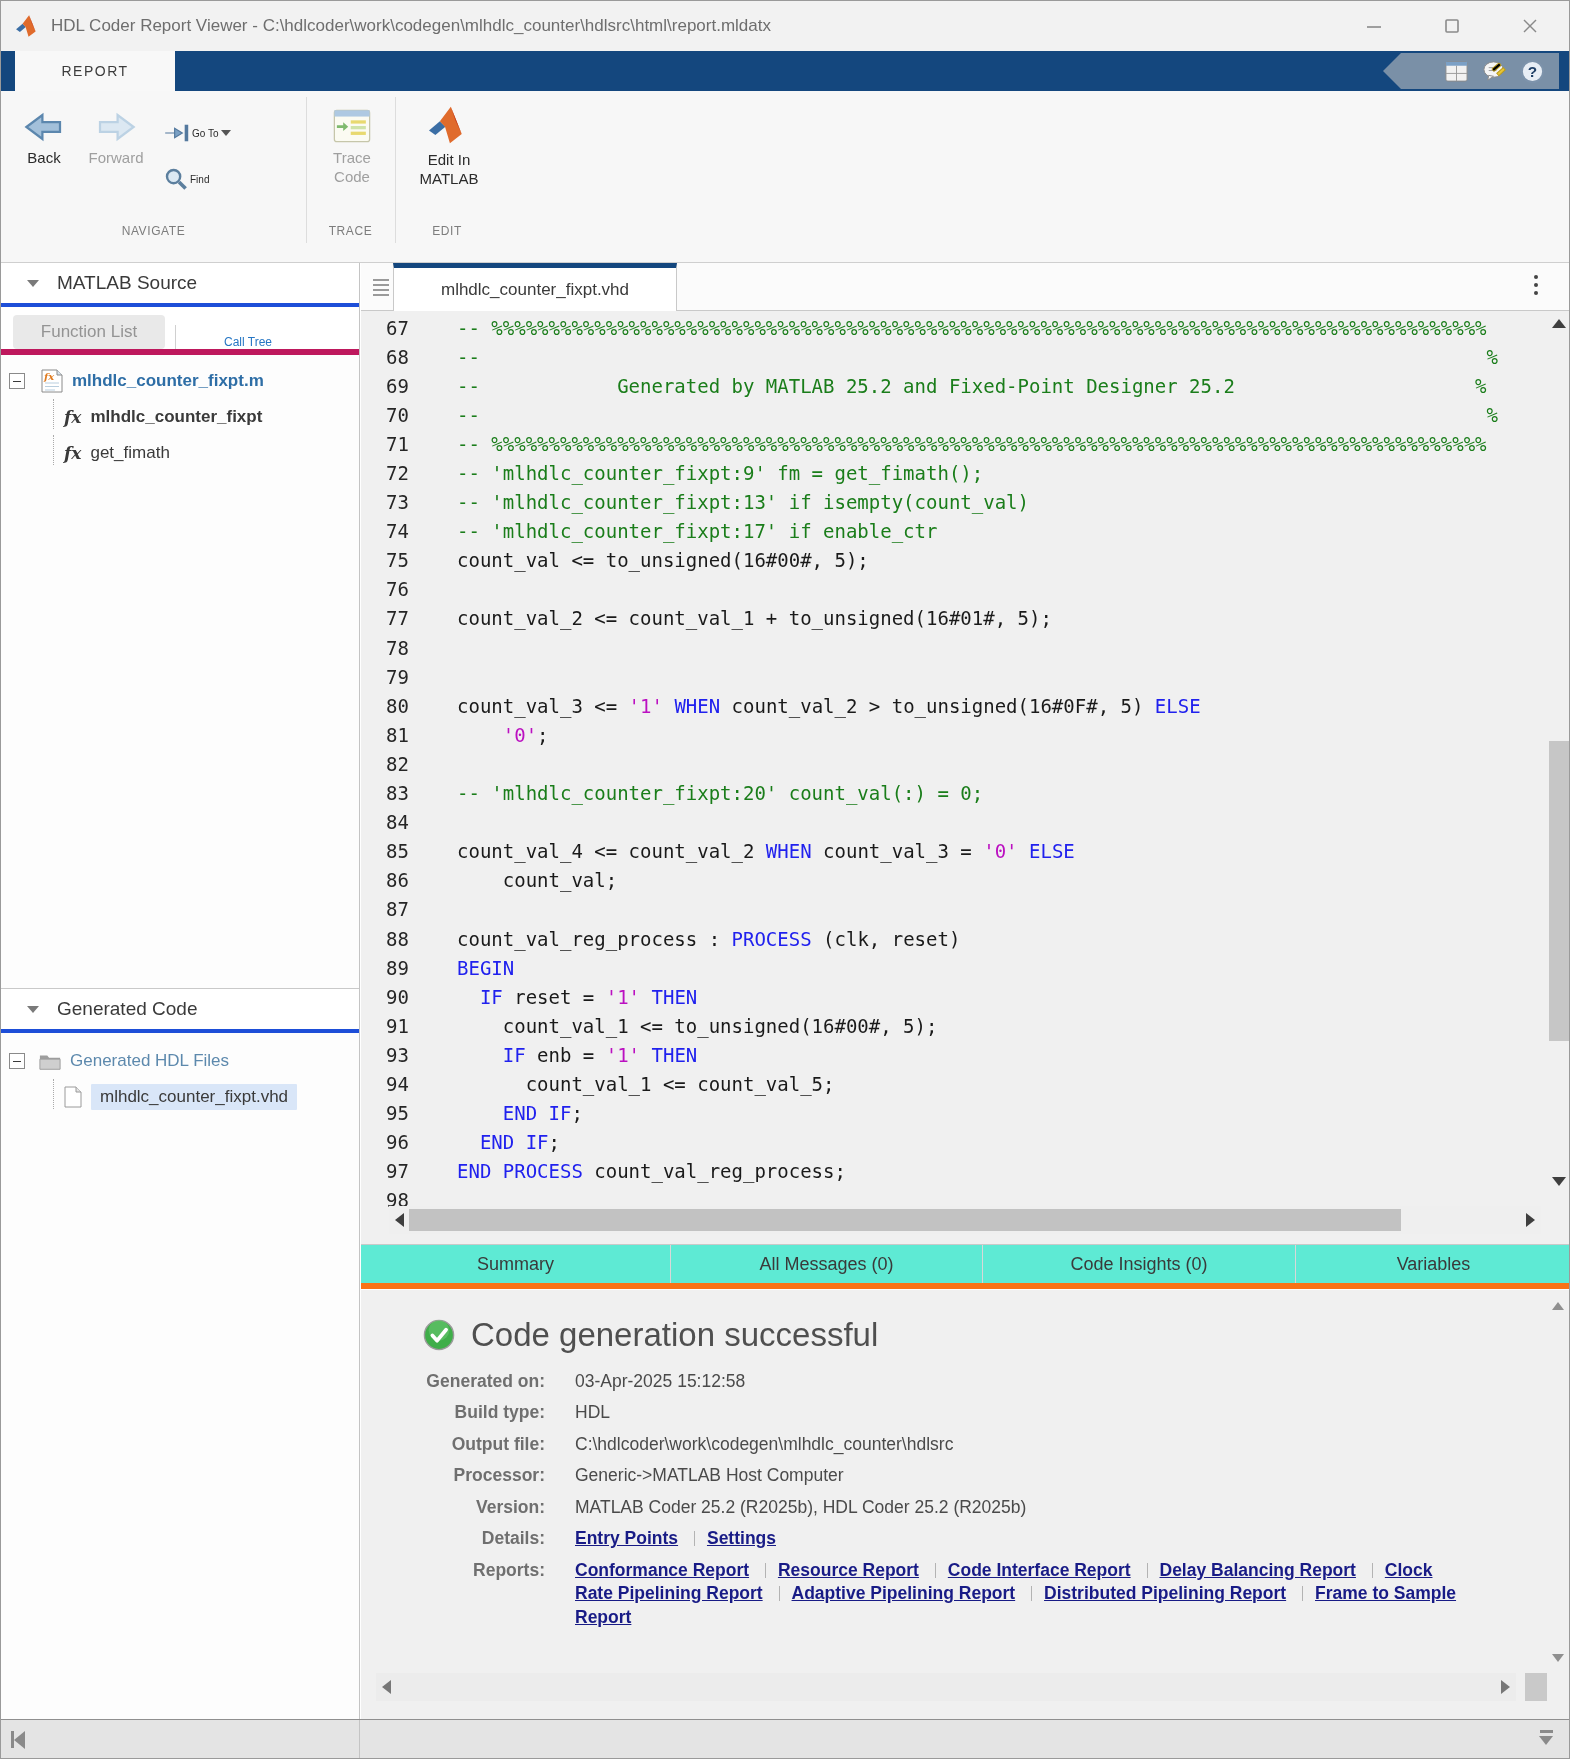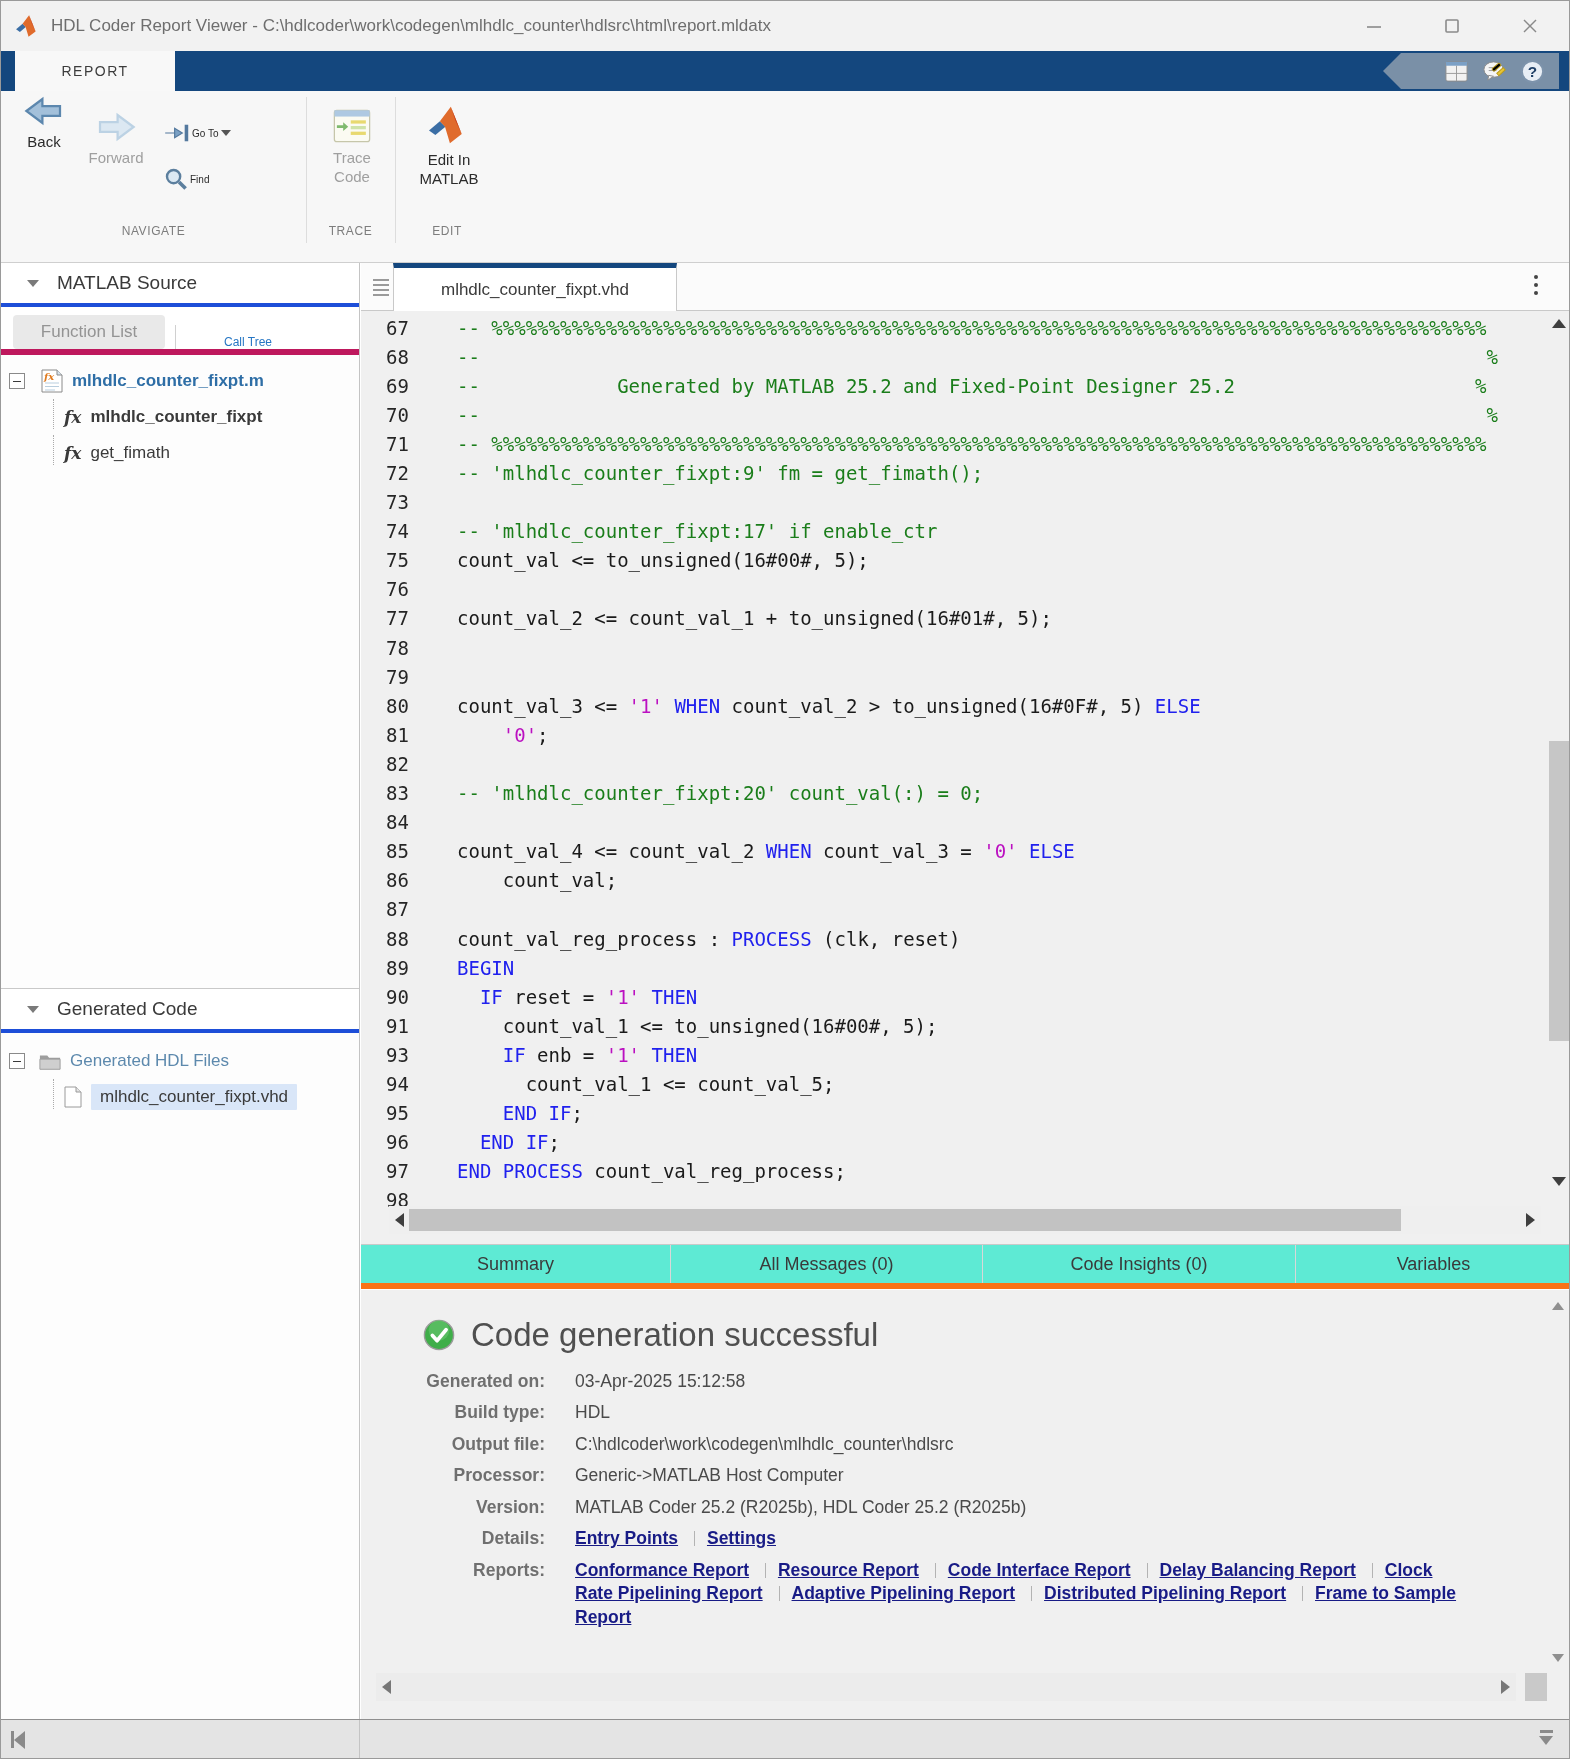--- a/index.html
+++ b/index.html
@@ -167,21 +167,21 @@
         <rect x="15" y="12" width="9" height="3.2" transform="rotate(-42 19 13)" fill="#e8c534" stroke="#b89a1e"></rect>
       </svg>
       <svg class="qicon" viewBox="0 0 26 26">
         <circle cx="13" cy="13" r="11" fill="#e8eef5" stroke="#7d93ab" stroke-width="2"></circle>
         <text x="13" y="19" text-anchor="middle" font-size="16" font-weight="bold" fill="#1f3f66" font-family="Liberation Sans, sans-serif">?</text>
       </svg>
     </div>
   </div>
 
   <div class="toolbar">
-    <div class="tbtn" style="left:14px; top:4px; width:58px;">
+    <div class="tbtn" style="left:14px; top:20px; width:58px;">
       <svg width="40" height="32" viewBox="0 0 24 20">
         <path d="M1 10 L11 2.5 V7 H22 V13 H11 V17.5 Z" fill="#a3c0da" stroke="#5c87ae" stroke-width="1.4"></path>
       </svg>
       <span>Back</span>
     </div>
     <div class="tbtn disabled" style="left:80px; top:20px; width:70px;">
       <svg width="40" height="32" viewBox="0 0 24 20">
         <path d="M23 10 L13 2.5 V7 H2 V13 H13 V17.5 Z" fill="#dce8f2" stroke="#bcd2e4" stroke-width="1.4"></path>
       </svg>
       <span>Forward</span>
@@ -331,20 +331,21 @@
           <div class="cl">
             <span class="num">71</span>
             <span class="src"><span class="tk-c">-- %%%%%%%%%%%%%%%%%%%%%%%%%%%%%%%%%%%%%%%%%%%%%%%%%%%%%%%%%%%%%%%%%%%%%%%%%%%%%%%%%%%%%%%</span></span>
           </div>
           <div class="cl">
             <span class="num">72</span>
             <span class="src"><span class="tk-c">-- 'mlhdlc_counter_fixpt:9' fm = get_fimath();</span></span>
           </div>
           <div class="cl">
             <span class="num">73</span>
+            <span class="src"><span class="tk-c">-- 'mlhdlc_counter_fixpt:13' if isempty(count_val)</span></span>
           </div>
           <div class="cl">
             <span class="num">74</span>
             <span class="src"><span class="tk-c">-- 'mlhdlc_counter_fixpt:17' if enable_ctr</span></span>
           </div>
           <div class="cl">
             <span class="num">75</span>
             <span class="src"><span class="tk-p">count_val &lt;= to_unsigned(16#00#, 5);</span></span>
           </div>
           <div class="cl">

